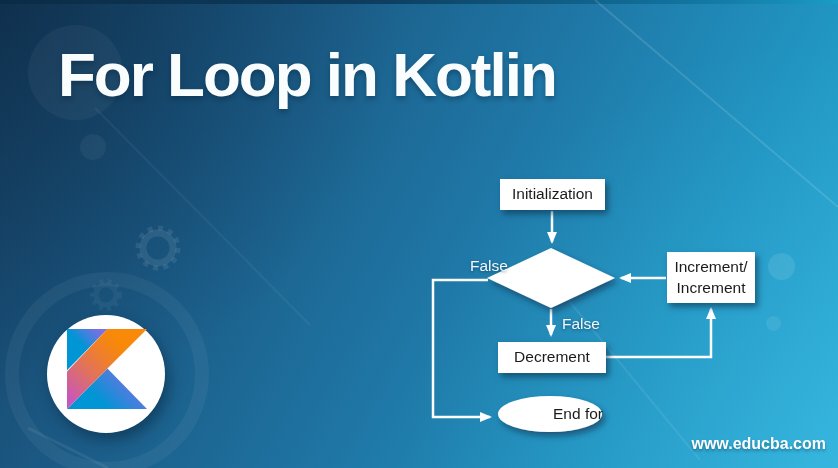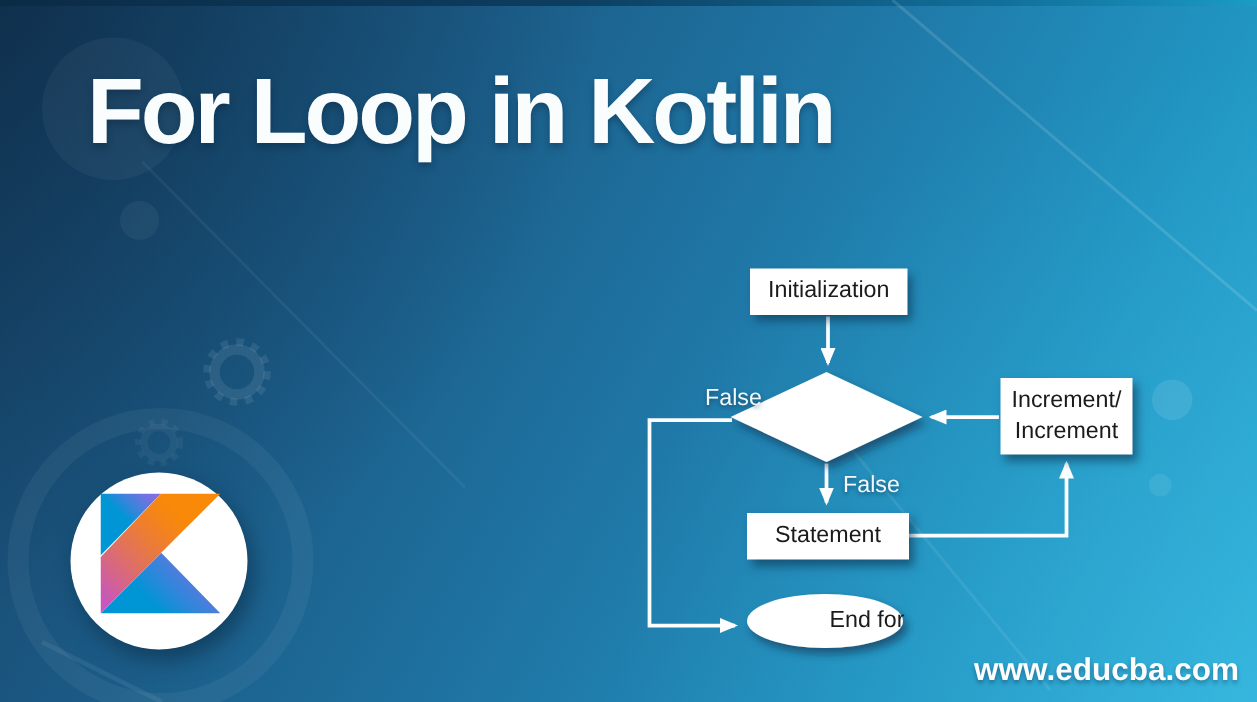--- a/index.html
+++ b/index.html
@@ -34,21 +34,21 @@
   }
   .node-label-overlay{
     position:absolute;color:#1b1b1b;font-size:15.5px;text-align:center;
   }
   .edge-label{
     position:absolute;color:#f2f8fb;font-size:15.5px;
     text-shadow:0 1px 3px rgba(10,40,70,.55);white-space:nowrap;
   }
   .watermark{
     position:absolute;right:12px;top:435px;
-    font-size:21px;font-weight:700;color:#fdfdfe;
+    font-size:16px;font-weight:700;color:#fdfdfe;
     text-shadow:0 2px 3px rgba(10,40,70,.4);
   }
 </style>
 </head>
 <body>
 
 <div class="stage">
 
   <div class="vignette"></div>
   <div class="topline"></div>
@@ -126,21 +126,21 @@
     <path d="M606,357 L711,357 L711,309" fill="none" stroke="#fbfdfe" stroke-width="2.5" marker-end="url(#arw)"></path>
     <path d="M488,280 L433,280 L433,417 L490,417" fill="none" stroke="#fbfdfe" stroke-width="2.5" marker-end="url(#arw)"></path>
 
     <polygon points="551,248 615,278 551,308 487,278" fill="#ffffff" filter="url(#shadow)"></polygon>
 
     <ellipse cx="550" cy="414" rx="52" ry="18" fill="#ffffff" filter="url(#shadow)"></ellipse>
   </svg>
 
   <div class="node" style="left:500px;top:179px;width:105px;height:31px;">Initialization</div>
 
-  <div class="node" style="left:498px;top:342px;width:108px;height:31px;">Statement</div>
+  <div class="node" style="left:498px;top:342px;width:108px;height:31px;">Decrement</div>
 
   <div class="node" style="left:667px;top:252px;width:88px;height:51px;">
     <span>Increment/</span>
     <span>Increment</span>
   </div>
 
   <div class="node-label-overlay" style="left:526px;top:405px;width:104px;">End for</div>
 
   <div class="edge-label" style="left:470px;top:257px;">False</div>
   <div class="edge-label" style="left:562px;top:315px;">False</div>

